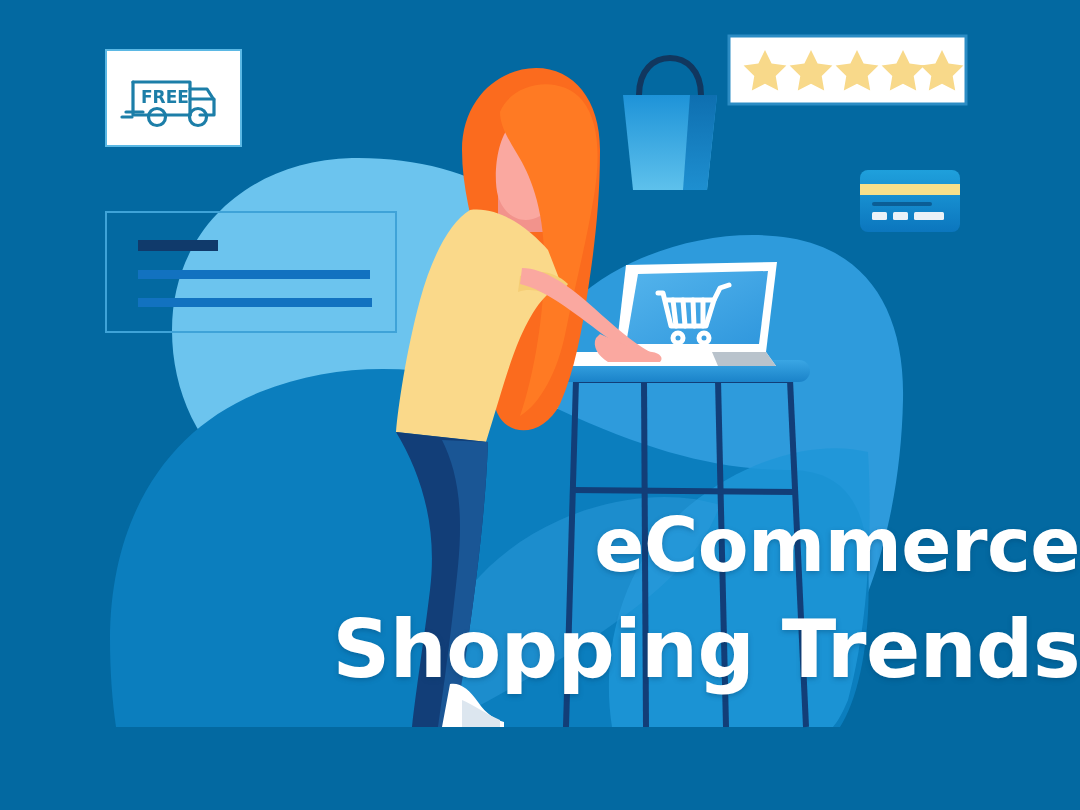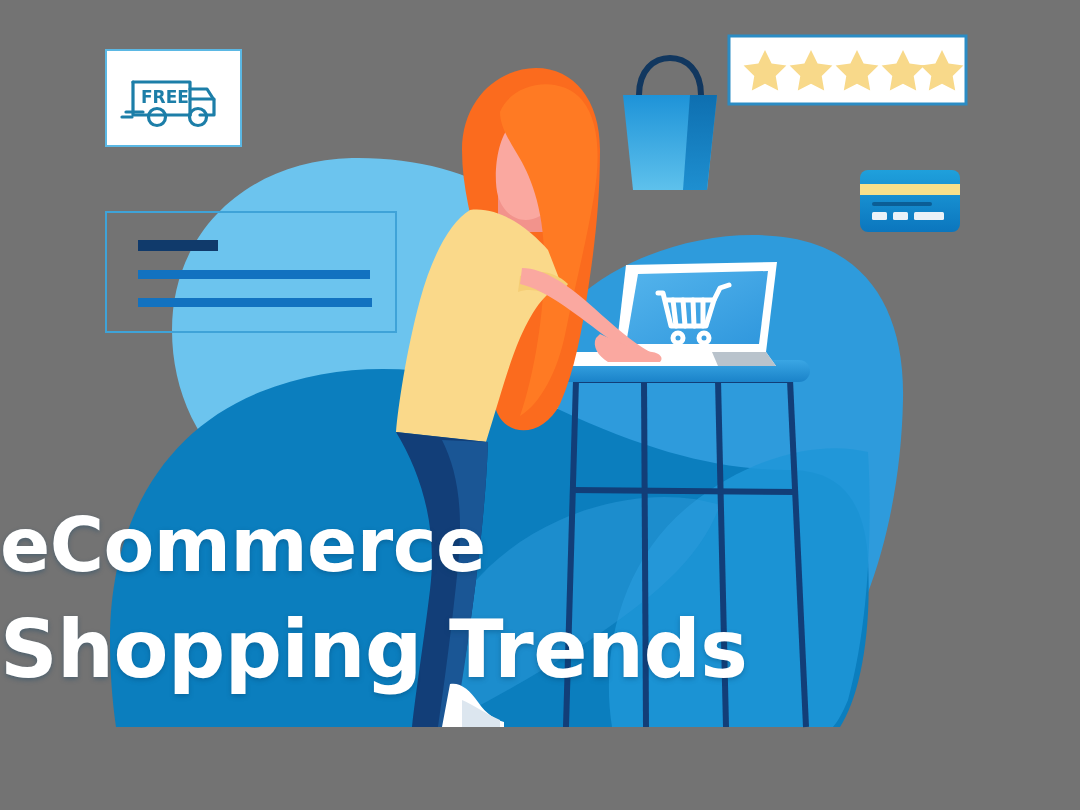--- a/index.html
+++ b/index.html
@@ -1,20 +1,20 @@
 <!DOCTYPE html>
 <html><head>
 <meta charset="utf-8">
 <style>
   html,body{margin:0;padding:0;background:#ffffff;}
   body{width:1080px;height:810px;overflow:hidden;font-family:"Liberation Sans",sans-serif;}
-  #stage{position:relative;width:1080px;height:810px;background:#737373;}
+  #stage{position:relative;width:1080px;height:810px;background:#0369a1;}
   #art{position:absolute;left:0;top:0;width:1080px;height:810px;}
   .ttl{
-    position:absolute;left:0;top:508px;width:1080px;text-align:left;
+    position:absolute;left:0;top:508px;width:1080px;text-align:right;
     font-family:"DejaVu Sans",sans-serif;font-weight:bold;color:#ffffff;
     font-size:74px;line-height:1.0;letter-spacing:-0.5px;
     text-shadow:0 2px 5px rgba(4,60,100,.35);
     user-select:none;
   }
   .ttl .l1{display:block;}
   .ttl .l2{display:block;margin-top:28px;font-size:80px;}
 </style>
 </head>
 <body>

